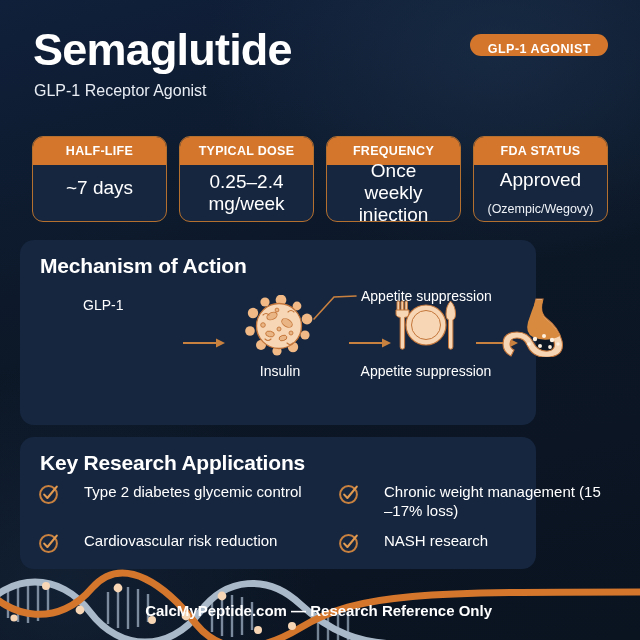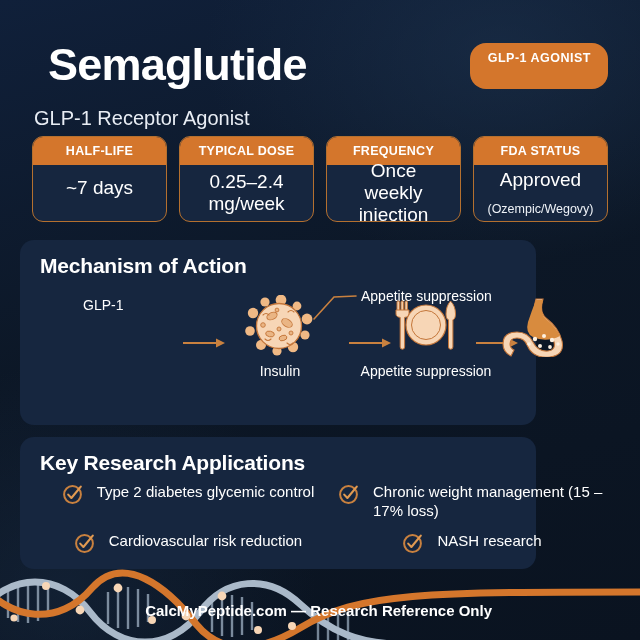--- a/index.html
+++ b/index.html
@@ -28,44 +28,44 @@
 
   
   .header {
     position: absolute;
     left: 32px;
     top: 24px;
     right: 32px;
     height: 96px;
   }
   .title {
-    margin: 16px;
+    margin: 1px;
     font-size: 45px;
     line-height: 50px;
     font-weight: bold;
     letter-spacing: -0.8px;
     color: #ffffff;
   }
   .subtitle {
     margin: 4px 0 0 2px;
-    font-size: 20px;
+    font-size: 16px;
     line-height: 24px;
     font-weight: normal;
     color: #e8edf4;
   }
   .badge {
     position: absolute;
     right: 0px;
-    top: 19px;
+    top: 10px;
     background: #d4762c;
     color: #ffffff;
     font-size: 12.5px;
     font-weight: bold;
     letter-spacing: 0.5px;
-    padding: 8px 17px 24px 18px;
+    padding: 8px 17px 0 18px;
     border-radius: 16px;
     white-space: nowrap;
   }
 
   
   .stats {
     position: absolute;
     left: 32px;
     top: 136px;
     width: 576px;
@@ -184,22 +184,21 @@
     top: 45px;
     width: 568px;
     display: grid;
     grid-template-columns: 300px 268px;
     grid-auto-rows: min-content;
     row-gap: 11px;
   }
   .app-item {
     display: flex;
     align-items: flex-start;
-    gap: 13px;
-    justify-content: center;
+    gap: 24px;
   }
   .app-check {
     flex: 0 0 auto;
     margin-top: 1px;
   }
   .app-text {
     color: #ffffff;
     font-size: 15px;
     line-height: 19px;
   }

